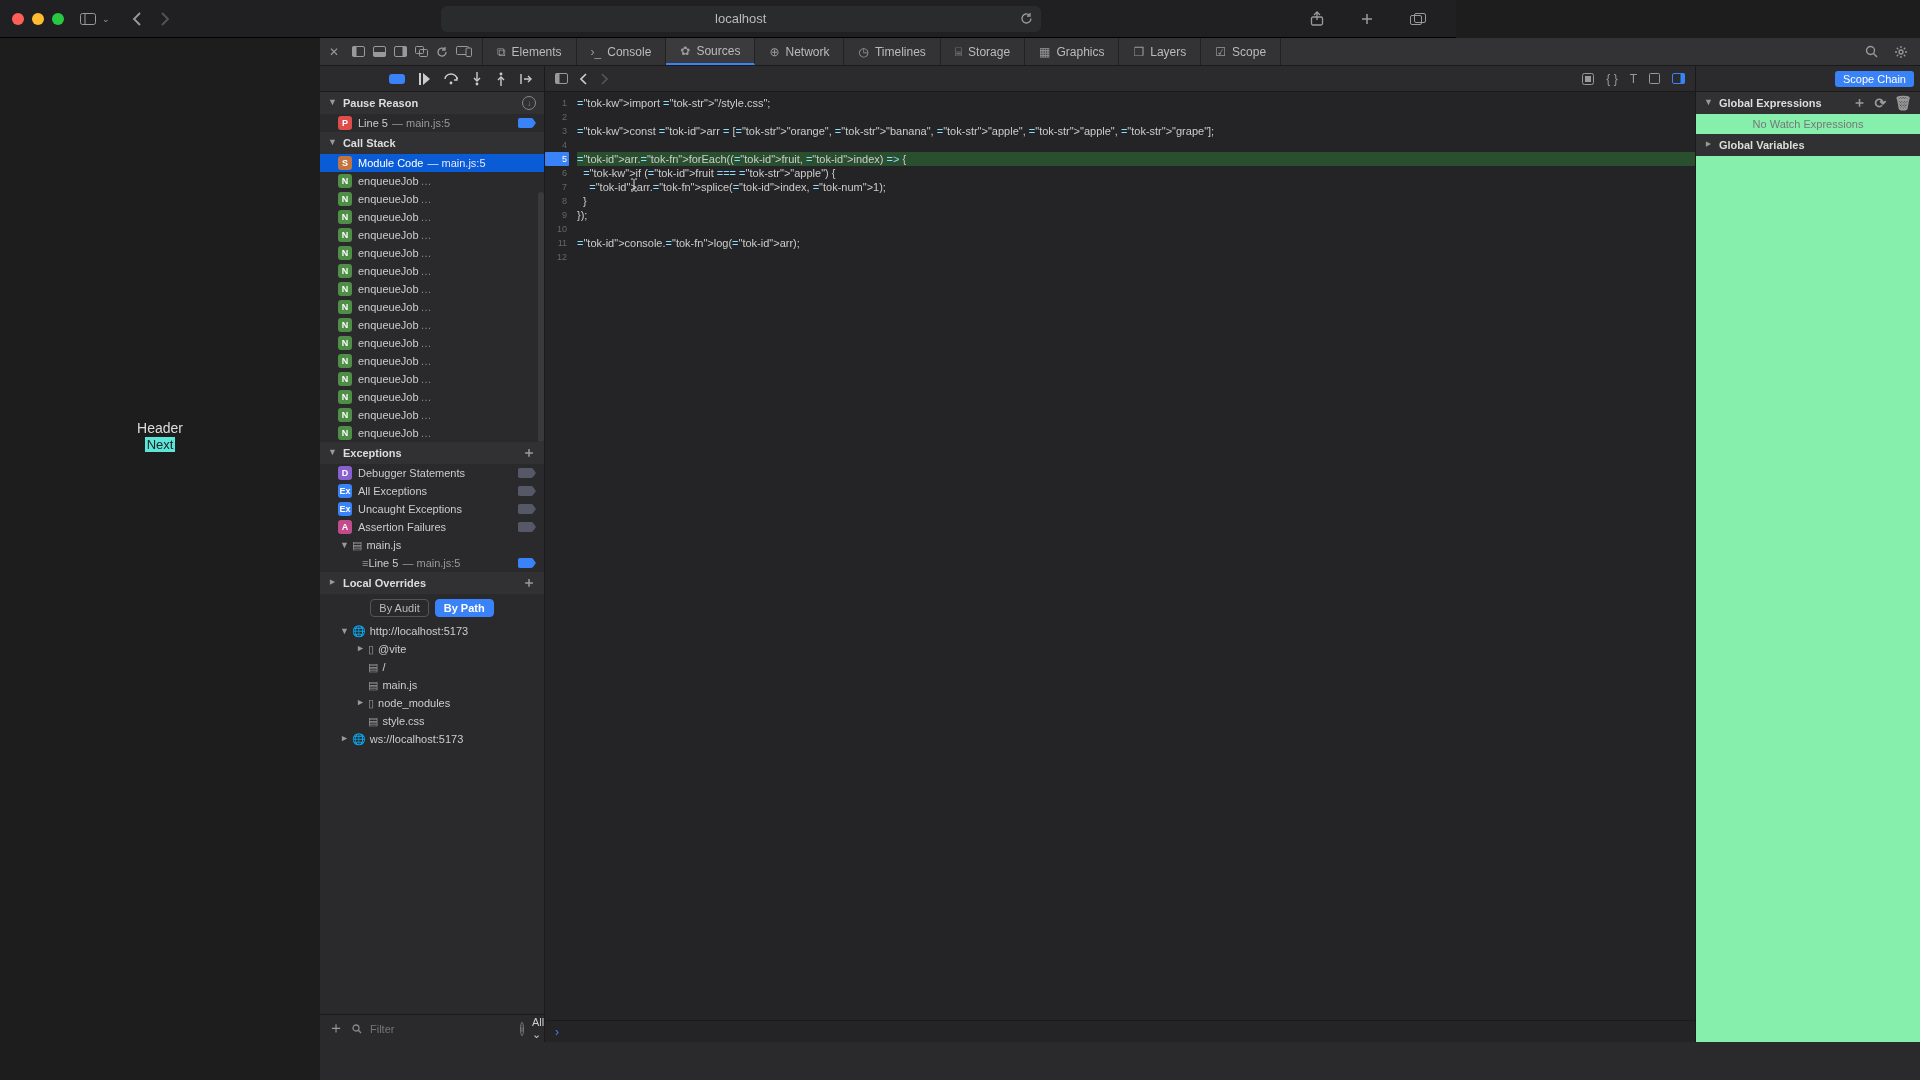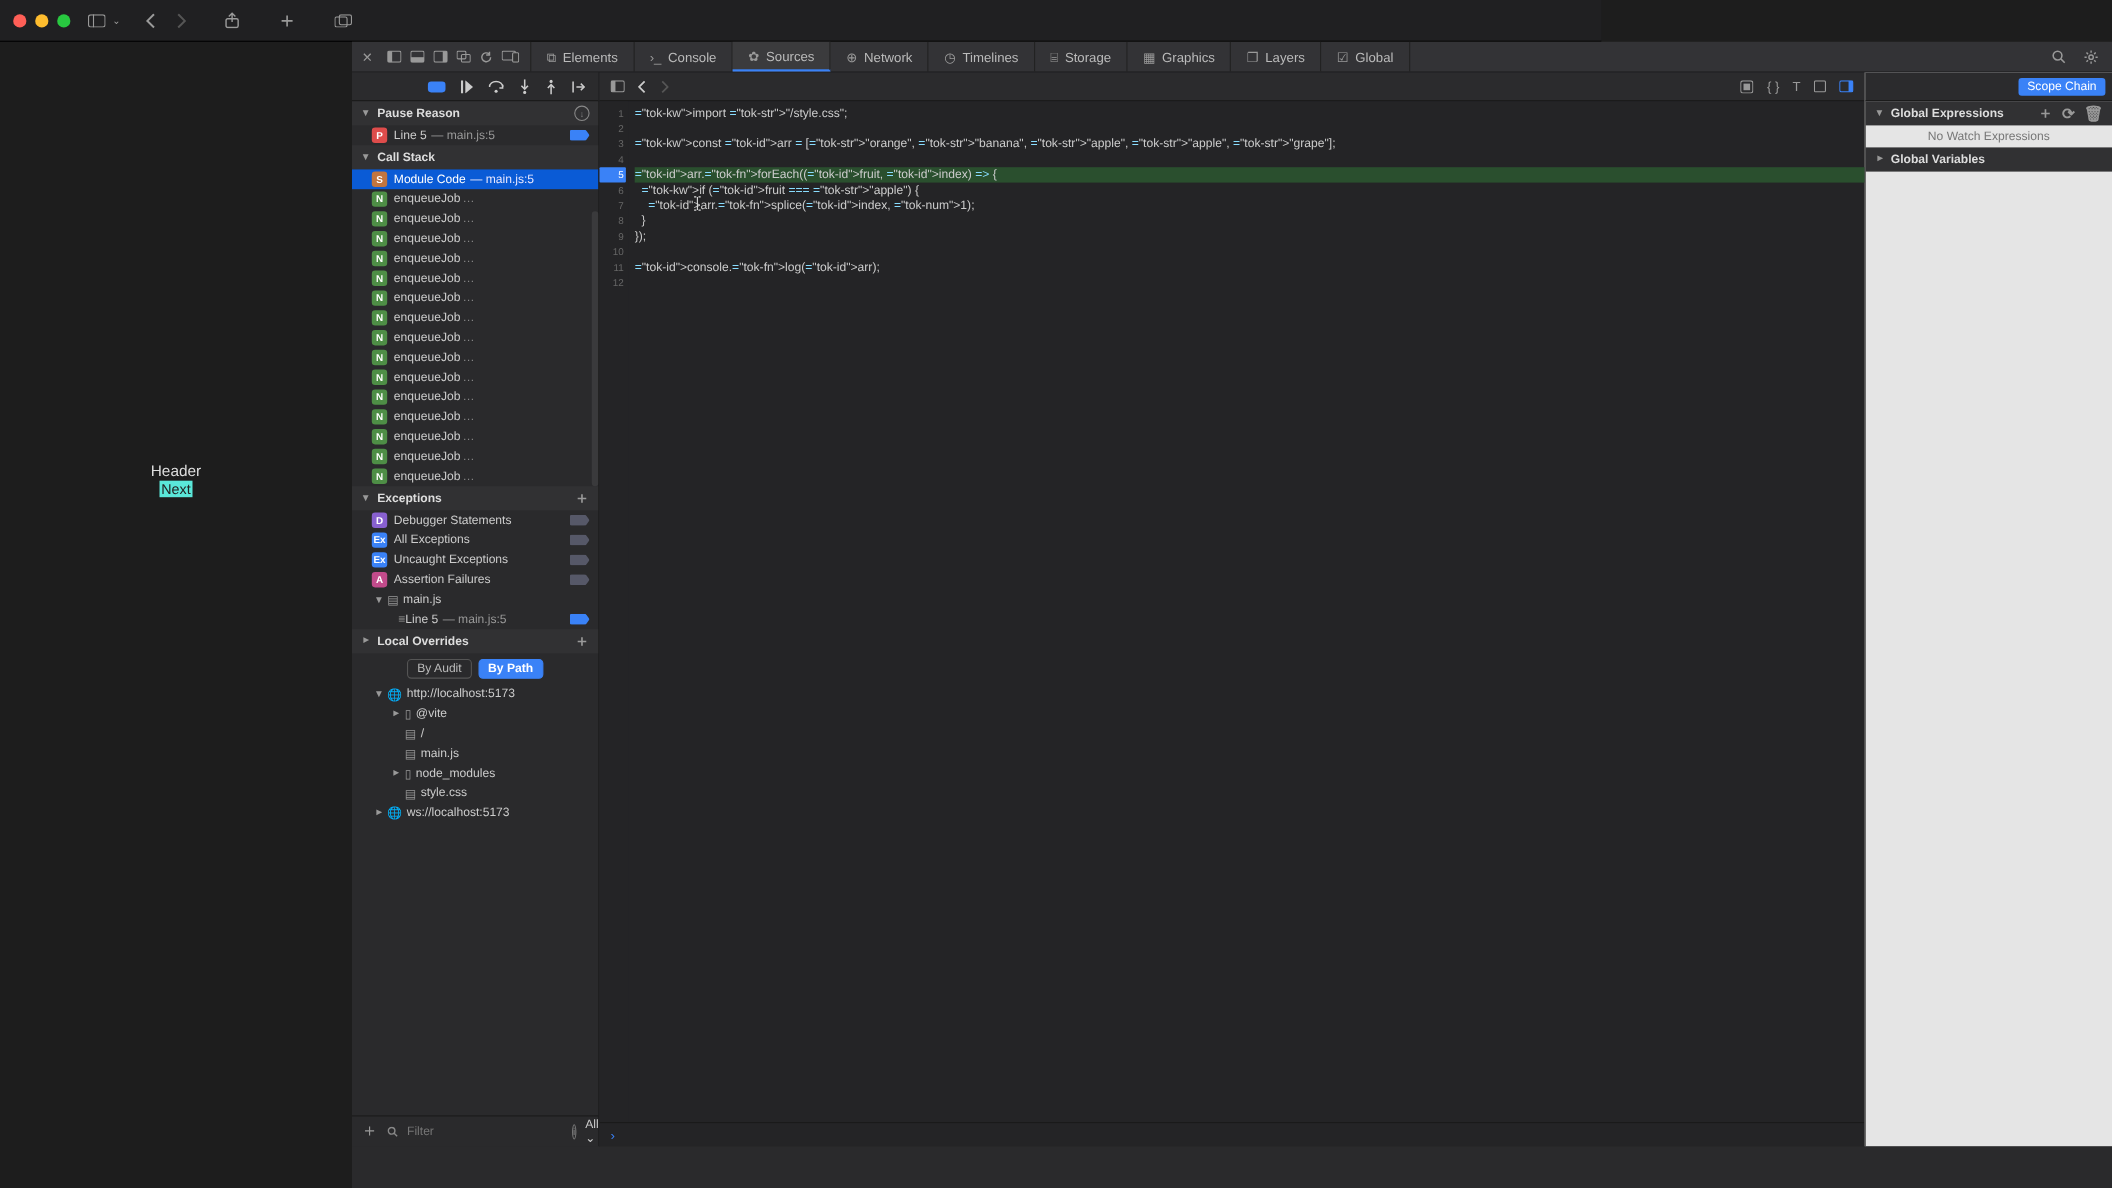--- a/index.html
+++ b/index.html
@@ -41,21 +41,21 @@
   .editor-bar .ic.active { color:#3a82f7; }
 
   
   .right-top { height:26px; background:#2b2b2d; border-bottom:1px solid #1a1a1a; display:flex; align-items:center; justify-content:flex-end; padding:0 6px; }
   .scope-chip { background:#3a82f7; color:#fff; padding:2px 8px; border-radius:3px; font-size:11px; }
 
   
   .dt-body { display:flex; height:calc(100% - 38px - 28px); }
   .col-left { width:225px; display:flex; flex-direction:column; border-right:1px solid #1a1a1a; background:#2a2a2c; }
   .col-mid  { flex:1; display:flex; flex-direction:column; background:#242426; }
-  .col-right{ width:225px; display:flex; flex-direction:column; border-left:1px solid #1a1a1a; background:#e5e5e5; }
+  .col-right{ width:225px; display:flex; flex-direction:column; border-left:1px solid #1a1a1a; background:#86efac; }
 
   
   .page-content { position:absolute; left:0; top:38px; width:320px; color:#ddd; font-size:14px; padding:0;text-align:center; }
   .page-content .hdr { padding-top: 382px; font-size:14px; color:#ddd; }
   .page-content .nxt { background:#5ae7d9; color:#222; display:inline-block; padding:0px 2px; font-size:13px; }
 
   
   .dt-wrapper { position:absolute; left:320px; top:38px; right:0; bottom:0; background:#2a2a2c; display:flex; flex-direction:column; }
 
   
@@ -138,20 +138,31 @@
   <span class="tb-icon">
     <svg width="10" height="14" viewBox="0 0 10 14">
         <path d="M8 1 L2 7 L8 13" fill="none" stroke="#9a9a9a" stroke-width="1.8"></path>
       </svg>
   </span>
   <span class="tb-icon disabled">
     <svg width="10" height="14" viewBox="0 0 10 14">
         <path d="M2 1 L8 7 L2 13" fill="none" stroke="#555" stroke-width="1.8"></path>
       </svg>
   </span>
+  <div class="url-bar">
+    <div class="url-inner">
+      <span>localhost</span>
+      <span class="reload">
+        <svg width="13" height="13" viewBox="0 0 13 13">
+            <path d="M11 6.5a4.5 4.5 0 1 1-1.3-3.2" fill="none" stroke="#9a9a9a" stroke-width="1.3"></path>
+            <path d="M10 1v3h-3" fill="none" stroke="#9a9a9a" stroke-width="1.3"></path>
+          </svg>
+      </span>
+    </div>
+  </div>
   <div class="tb-right">
     <span class="tb-icon">
       <svg width="14" height="15" viewBox="0 0 14 15">
           <path d="M7 1v8M4 4l3-3 3 3" fill="none" stroke="#9a9a9a" stroke-width="1.3"></path>
           <rect x="1.5" y="6" width="11" height="8" rx="1.5" fill="none" stroke="#9a9a9a" stroke-width="1.3"></rect>
         </svg>
     </span>
     <span class="tb-icon">
       <svg width="14" height="14" viewBox="0 0 14 14">
           <path d="M7 2v10M2 7h10" stroke="#9a9a9a" stroke-width="1.5"></path>
@@ -235,21 +246,21 @@
     <div class="dt-tab">
         <span class="ic">▦</span>
         <span>Graphics</span>
       </div>
     <div class="dt-tab">
         <span class="ic">❐</span>
         <span>Layers</span>
       </div>
     <div class="dt-tab">
         <span class="ic">☑</span>
-        <span>Global</span>
+        <span>Scope</span>
       </div>
     <div class="dt-spacer"></div>
     <div class="dt-right">
       <span>
           <svg width="13" height="13" viewBox="0 0 13 13">
             <circle cx="5.5" cy="5.5" r="4" fill="none" stroke="#999" stroke-width="1.4"></circle>
             <line x1="8.5" y1="8.5" x2="12" y2="12" stroke="#999" stroke-width="1.4"></line>
           </svg>
         </span>
       <span>

